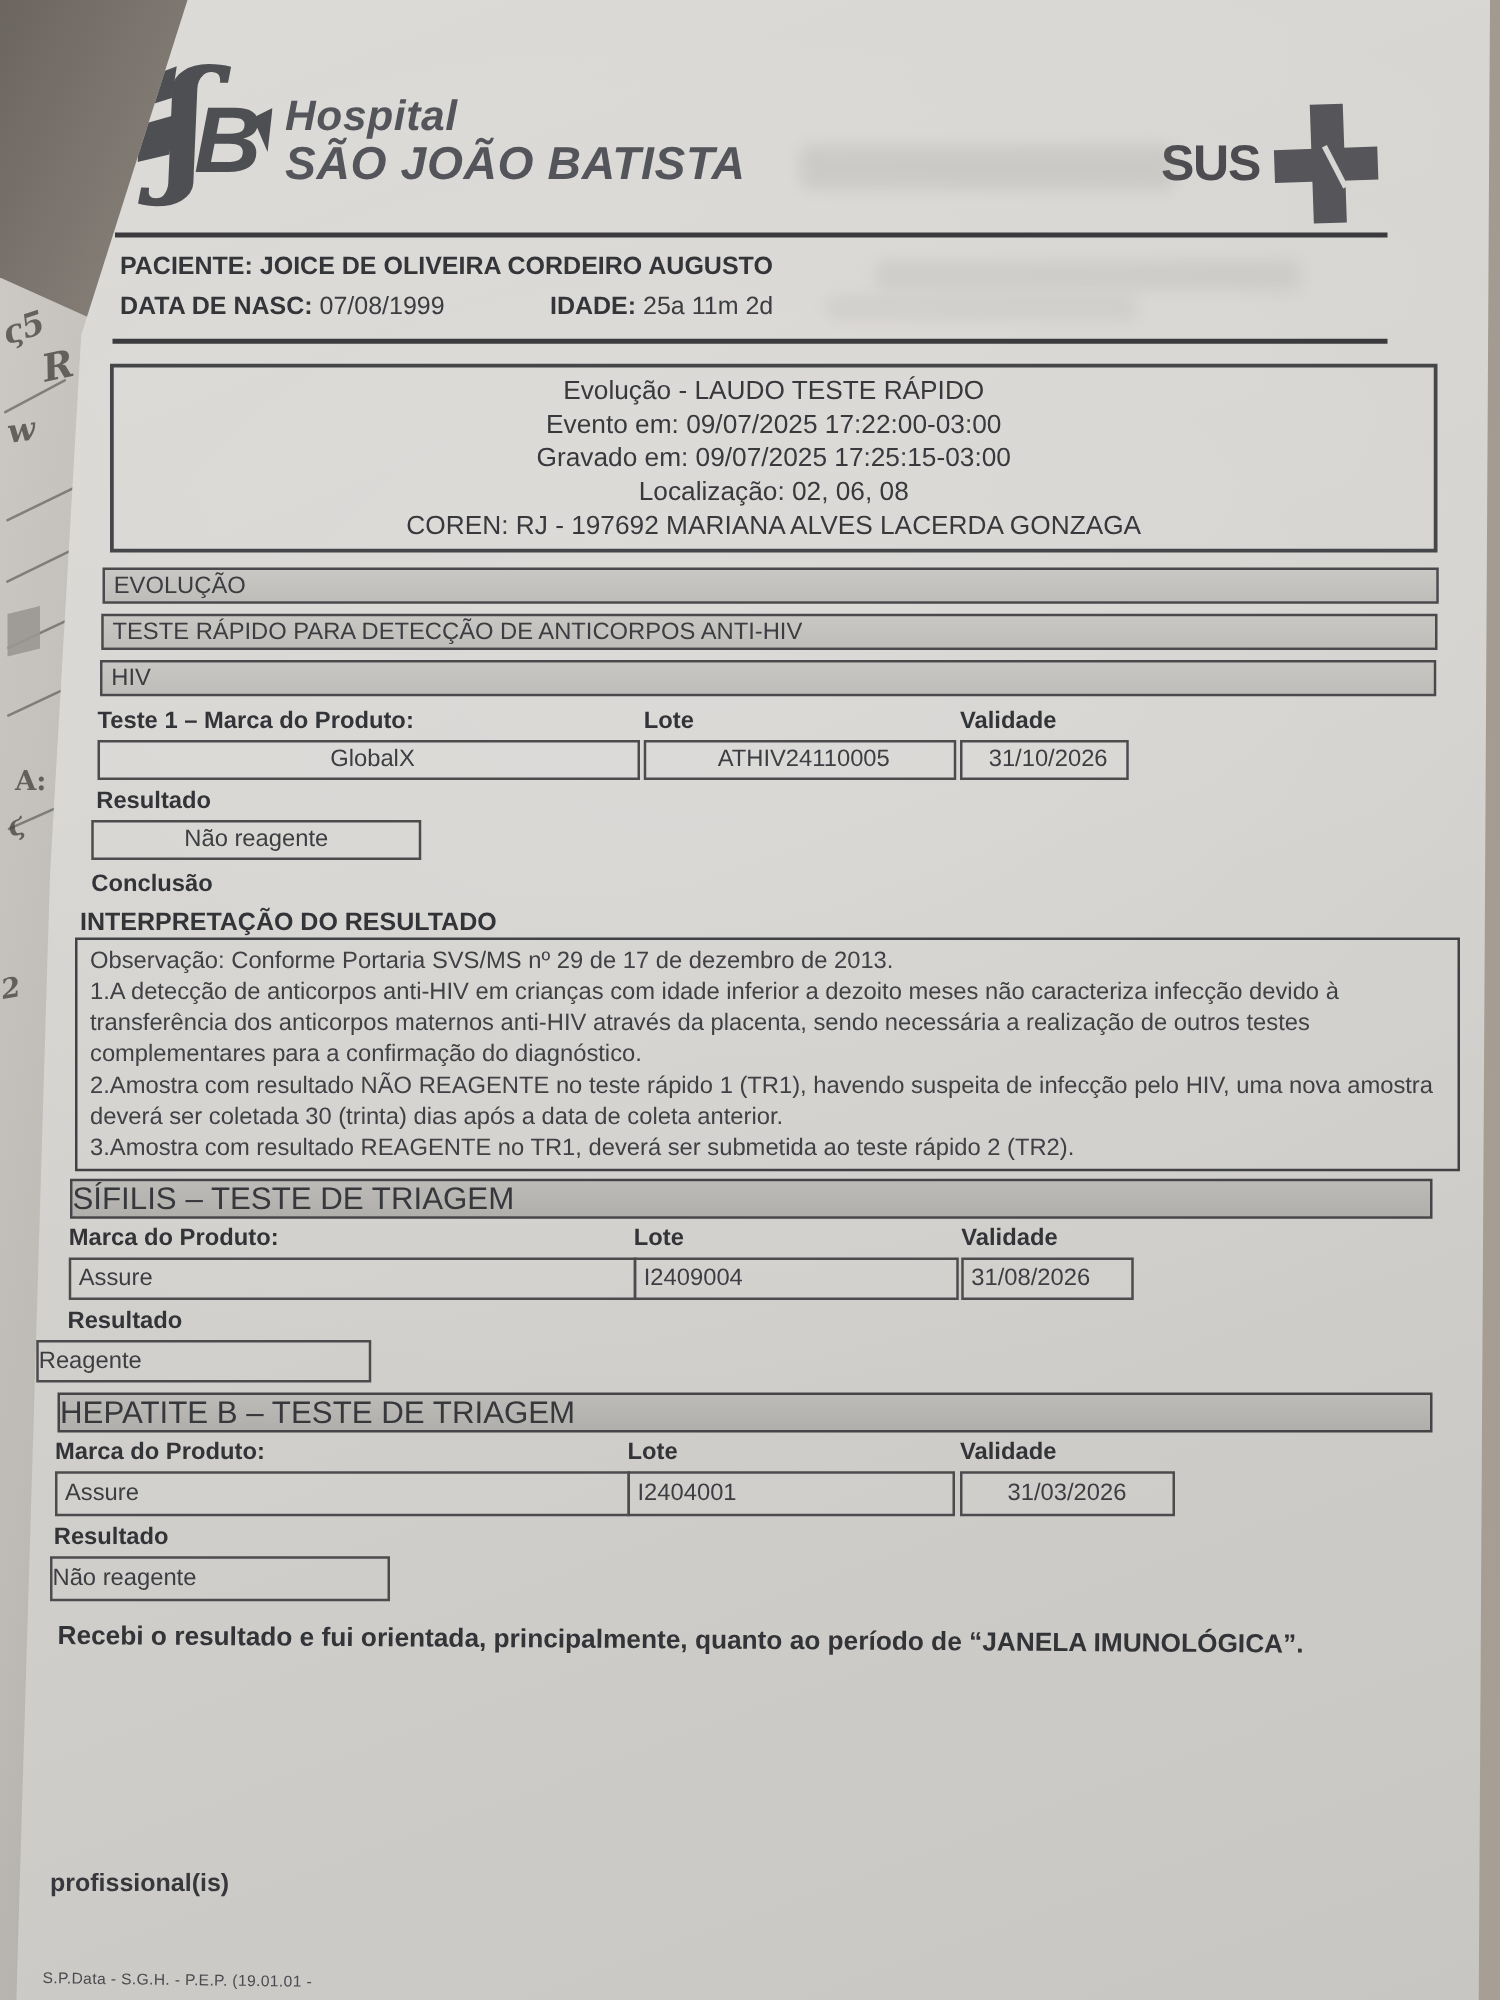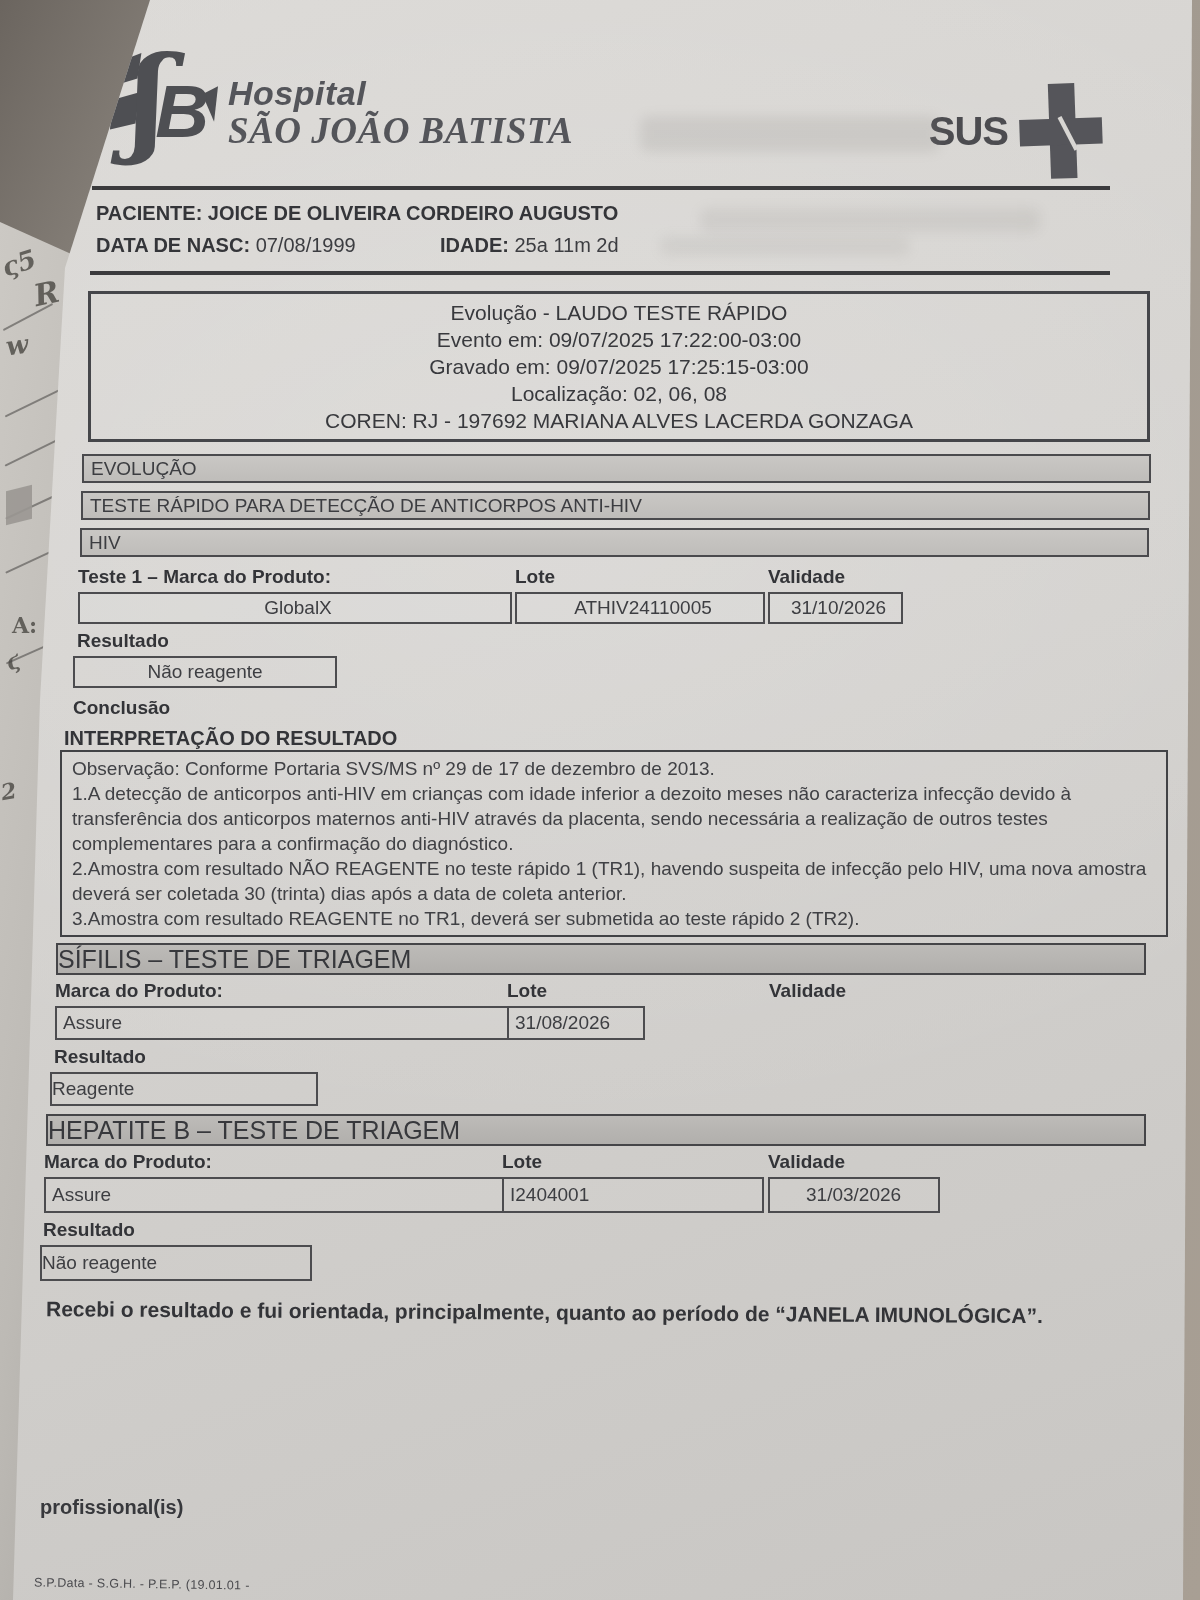--- a/index.html
+++ b/index.html
@@ -31,21 +31,21 @@
   }
   .corner-edge{position:absolute;left:148px;top:-2px;width:312px;height:5px;
     background:linear-gradient(#efedea,#b9b6b2);transform-origin:0 0;transform:rotate(119deg);}
   .ghost{position:absolute;background:#84817c;filter:blur(6px);border-radius:8px;}
   
   .header-row{display:flex;justify-content:space-between;align-items:flex-start;
     margin:36px 96px 0 110px;}
   .logo-block{display:flex;gap:10px;}
   .logo-text{margin-top:40px;font-style:italic;font-weight:bold;color:#54555a;letter-spacing:.5px;}
   .logo-line1{font-size:34px;line-height:34px;}
-  .logo-line2{font-size:37px;line-height:42px;font-family:Liberation Serif, serif;}
+  .logo-line2{font-size:37px;line-height:42px;}
   .sus-block{display:flex;align-items:center;gap:8px;margin-top:44px;}
   .sus-text{font-size:40px;font-weight:900;color:#4c4c50;letter-spacing:-1px;}
   .rule{border:none;height:4px;background:#3b3b3d;margin:0;}
   
   .patient{margin:12px 0 0 96px;font-weight:bold;font-size:20px;color:#343539;}
   .patient-line2{display:flex;margin-top:9px;}
   .pl-group1{width:344px;}
   .val{font-weight:normal;color:#3c3d41;}
   
   .evolution-box{margin:16px 0 0 88px;width:1056px;border:3px solid #45464a;
@@ -182,24 +182,25 @@
       </div>
 
     <div class="bar" style="margin-left:56px;width:1086px;margin-top:6px;">SÍFILIS – TESTE DE TRIAGEM</div>
     <div class="grid g-sif" style="margin-top:4px;">
       <div class="lbl">Marca do Produto:</div>
       <div class="lbl">Lote</div>
       <div class="lbl">Validade</div>
     </div>
     <div class="grid g-sif" style="margin-top:3px;">
       <div class="field f-h32" style="width:444px;">Assure</div>
+      <div class="field f-h32" style="width:250px;">I2409004</div>
       <div class="field f-h32" style="width:128px;">31/08/2026</div>
     </div>
     <div class="res-lbl" style="margin-left:54px;">Resultado</div>
-    <div class="res-box f-h32" style="margin-left:50px;width:264px;">Reagente</div>
+    <div class="res-box f-h32" style="margin-left:29px;width:264px;">Reagente</div>
 
     <div class="bar" style="margin-left:46px;width:1096px;margin-top:8px;">HEPATITE B – TESTE DE TRIAGEM</div>
     <div class="grid g-hep" style="margin-top:4px;">
       <div class="lbl">Marca do Produto:</div>
       <div class="lbl">Lote</div>
       <div class="lbl">Validade</div>
     </div>
     <div class="grid g-hep" style="margin-top:3px;">
       <div class="field f-h34" style="width:450px;">Assure</div>
       <div class="field f-h34" style="width:252px;">I2404001</div>

